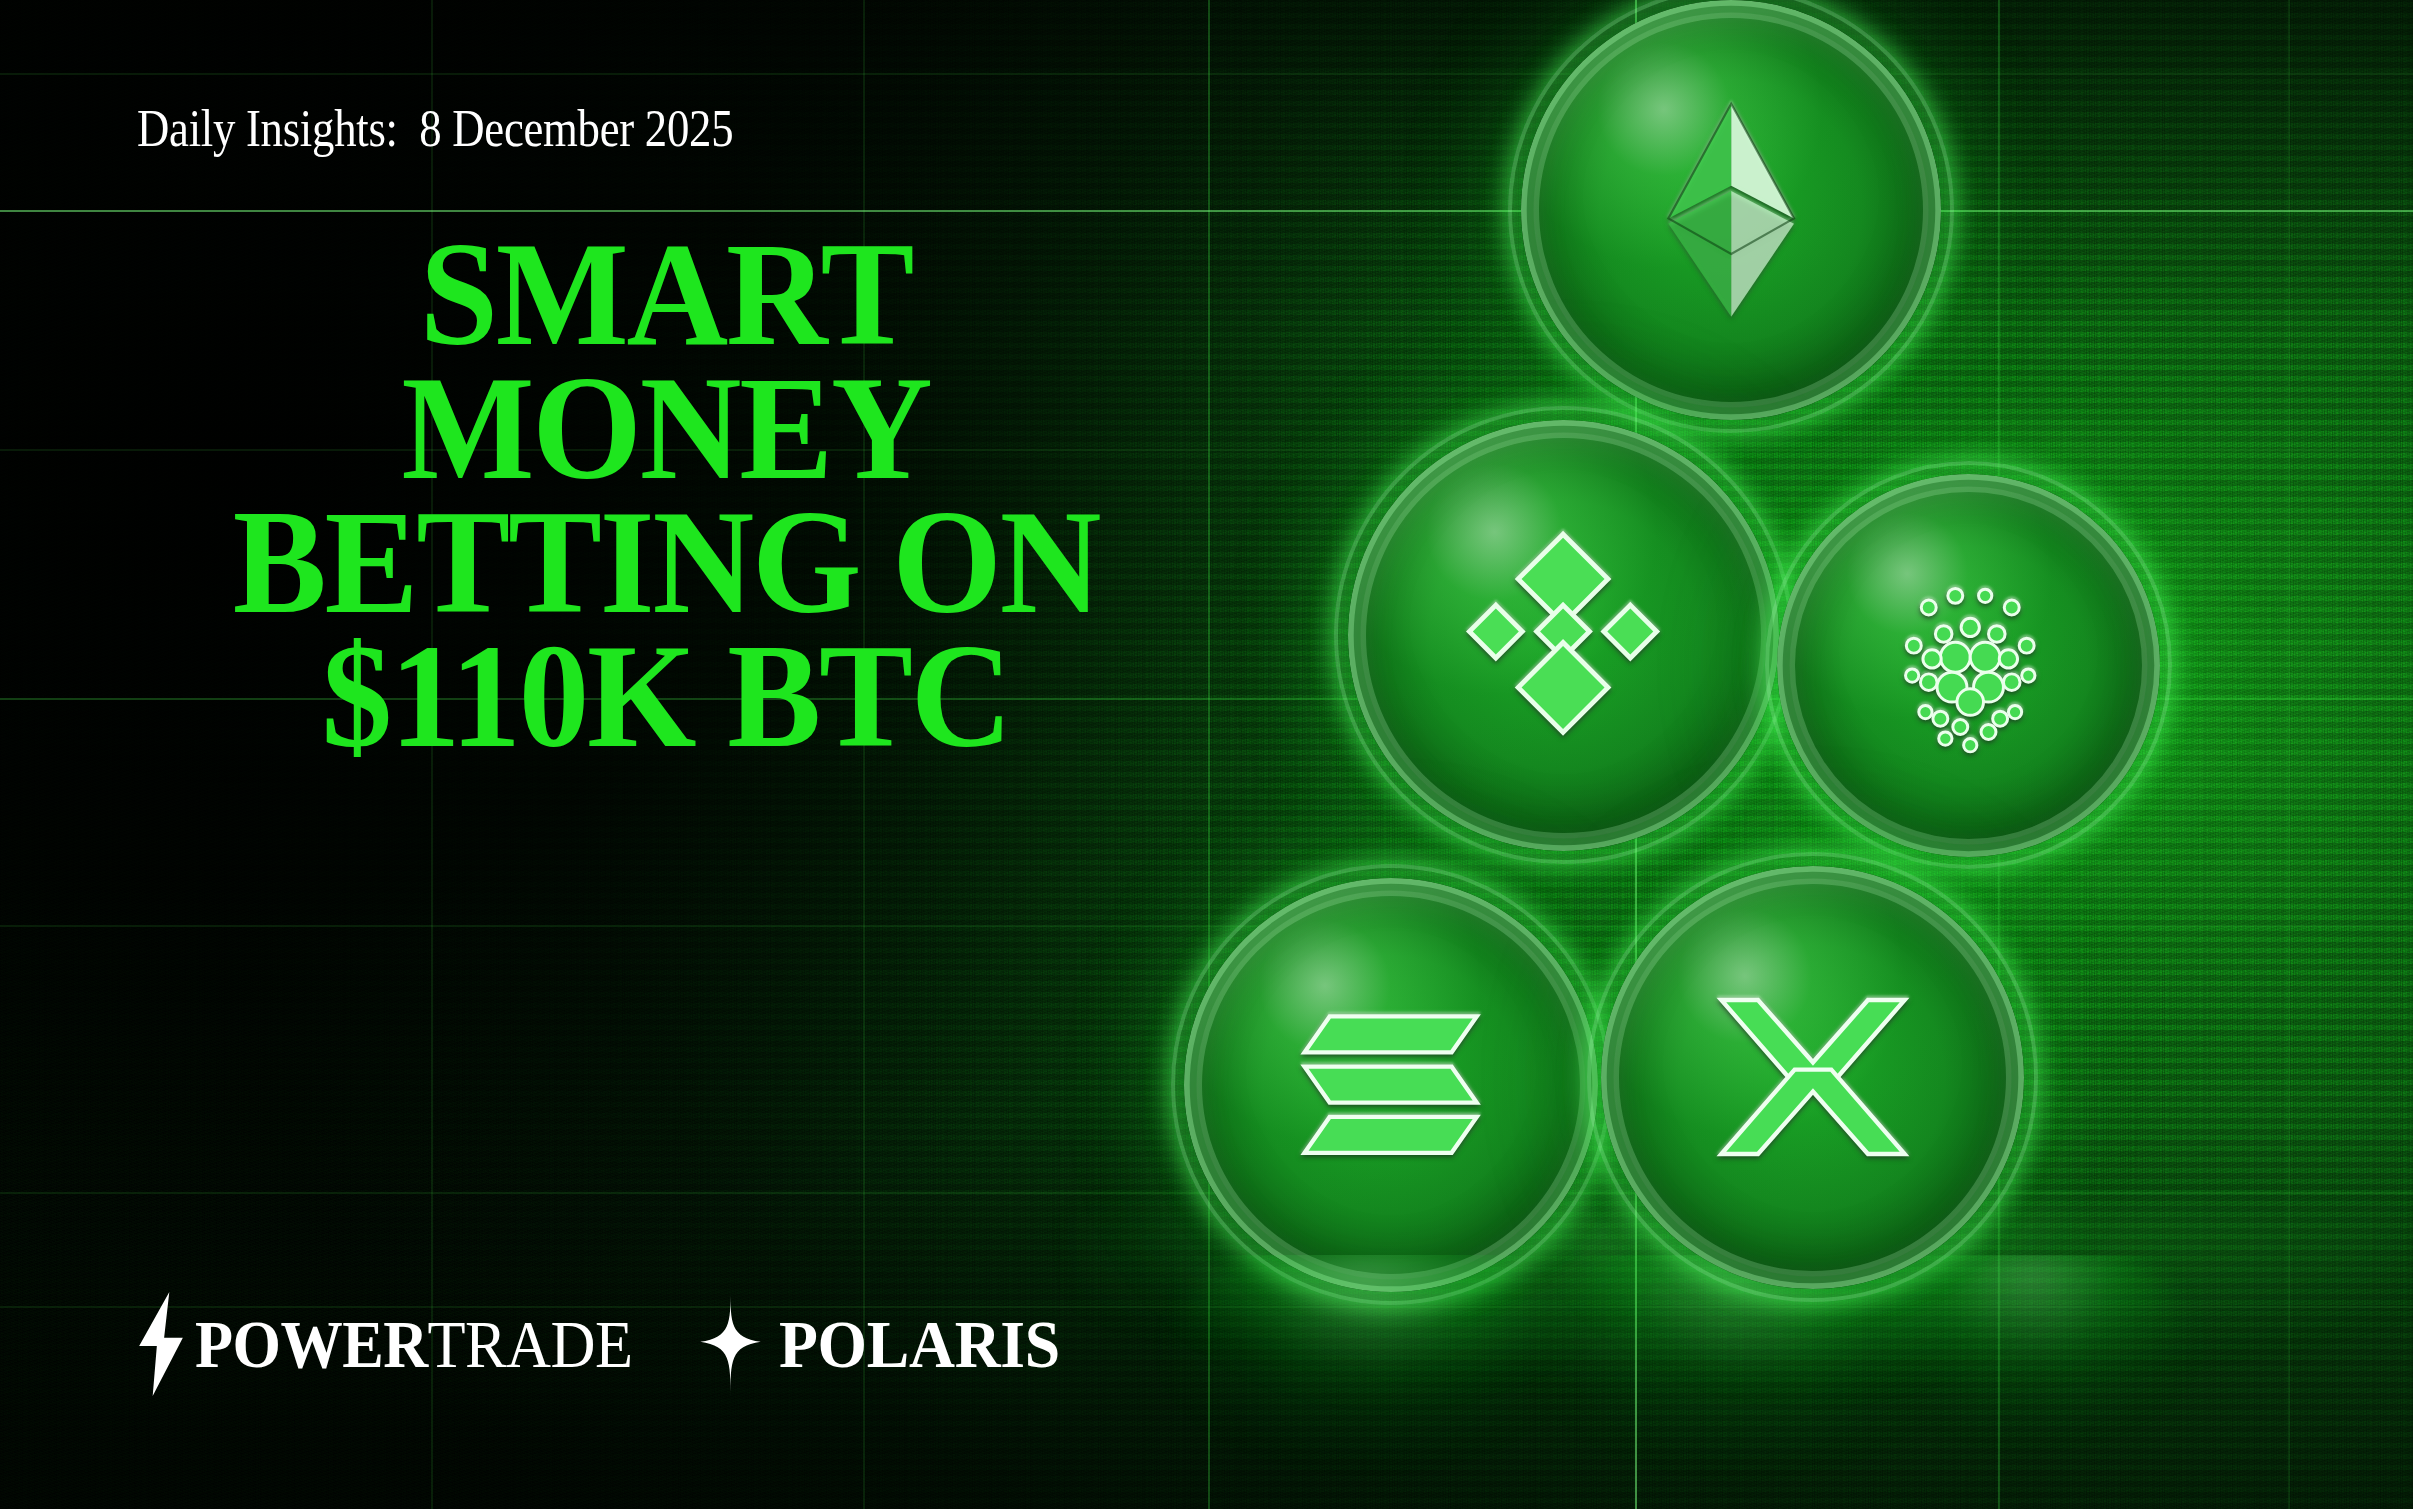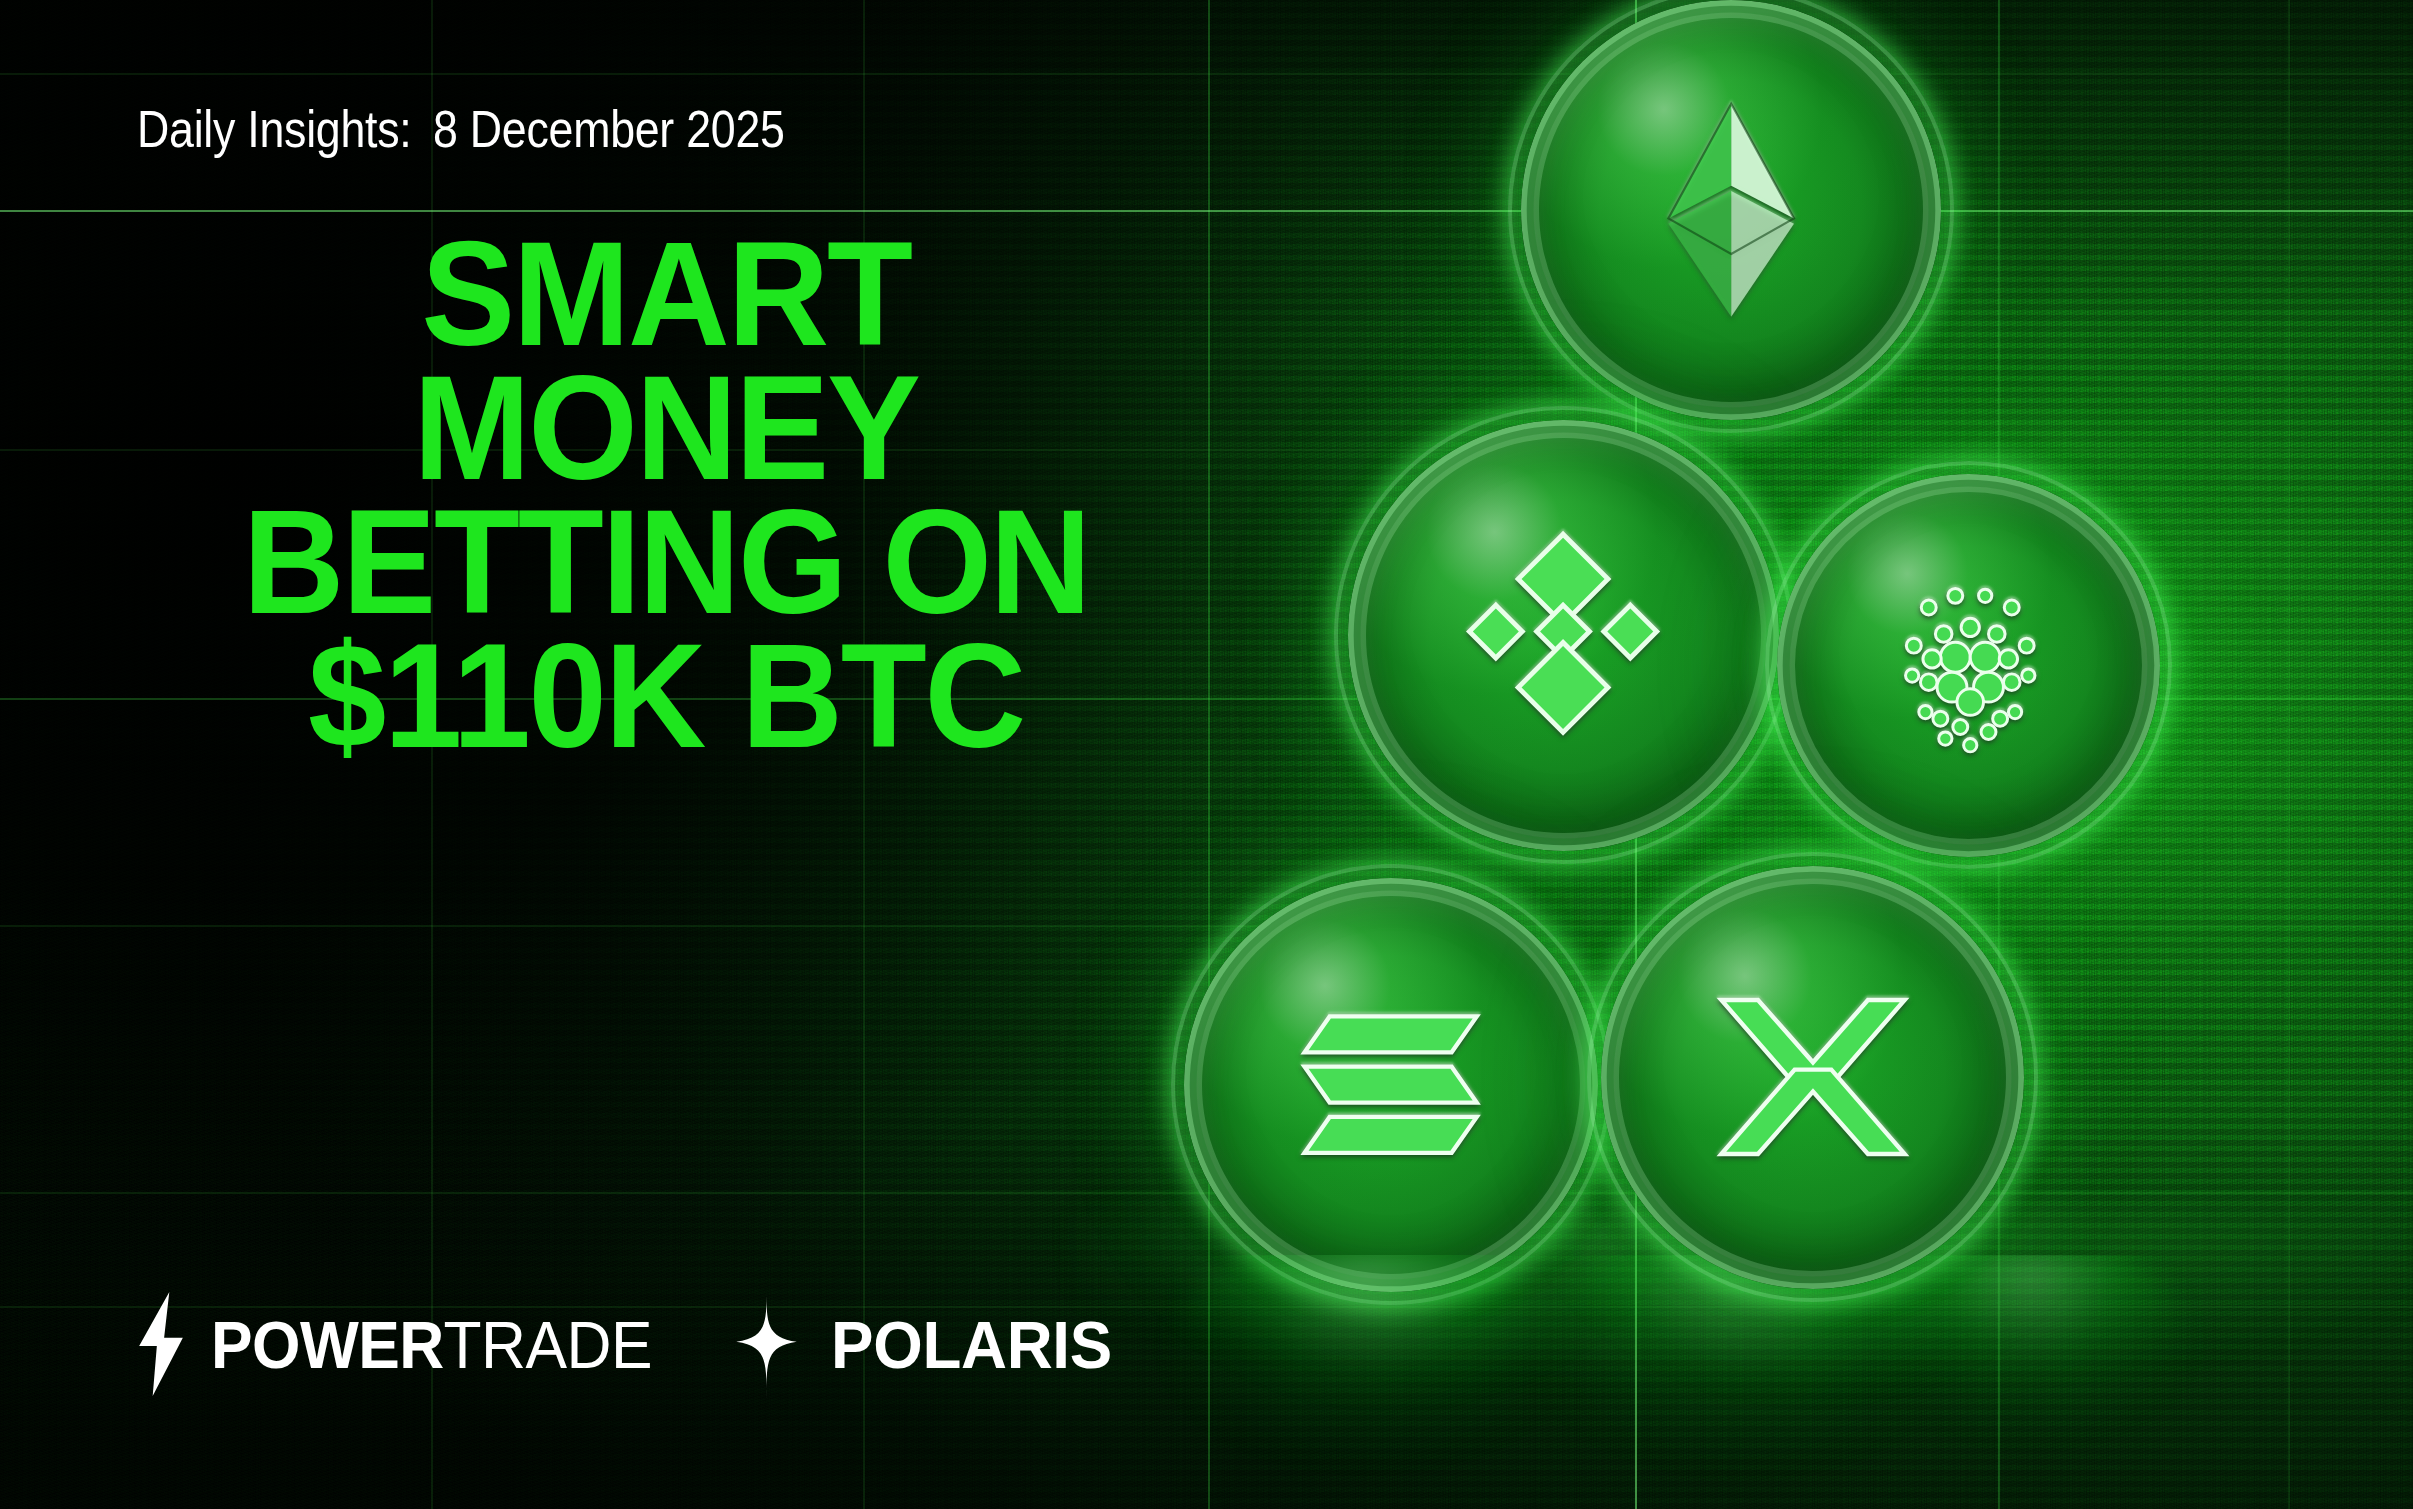--- a/index.html
+++ b/index.html
@@ -3,21 +3,21 @@
 <meta charset="utf-8">
 <style>
   * { margin:0; padding:0; box-sizing:border-box; }
   html,body { background:#000; }
 
   #stage {
     position:relative;
     width:2413px; height:1509px;
     overflow:hidden;
     background:#020a02;
-    font-family:Liberation Sans, sans-serif;
+    font-family:Liberation Serif, serif;
   }
 
   
   .bg-base{
     position:absolute; inset:0;
     background:
       radial-gradient(ellipse 78% 96% at 86% 46%, #1aa81f 0%, #0f8215 22%, #0a5c10 42%, #05360a 62%, #021805 80%, #010a02 100%),
       linear-gradient(90deg,#010501 0%,#020b02 18%,#041604 38%,#073008 58%,#0a4d0d 78%,#0c5f10 100%);
   }
   .bg-vignette{
@@ -152,21 +152,21 @@
   }
   .headline .hl{ display:block; transform:scaleX(.945); }
   .headline .hl-1{ font-size:149px; }
   .headline .hl-2{ font-size:149px; }
   .headline .hl-3{ font-size:149px; }
   .headline .hl-4{ font-size:149px; }
 
   
   .logo{
     position:absolute; left:135px; top:1290px;
-    display:flex; align-items:center; gap:16px;
+    display:flex; align-items:center; gap:0;
     color:#fff;
     height:108px;
   }
   .logo-bolt{ width:52px; height:106px; margin-right:8px; }
   .logo-bolt svg{ width:100%; height:100%; display:block; }
   .logo-word{
     font-size:67px; line-height:1;
     letter-spacing:-0.6px;
     transform:scaleX(.93); transform-origin:left center;
     white-space:nowrap;

